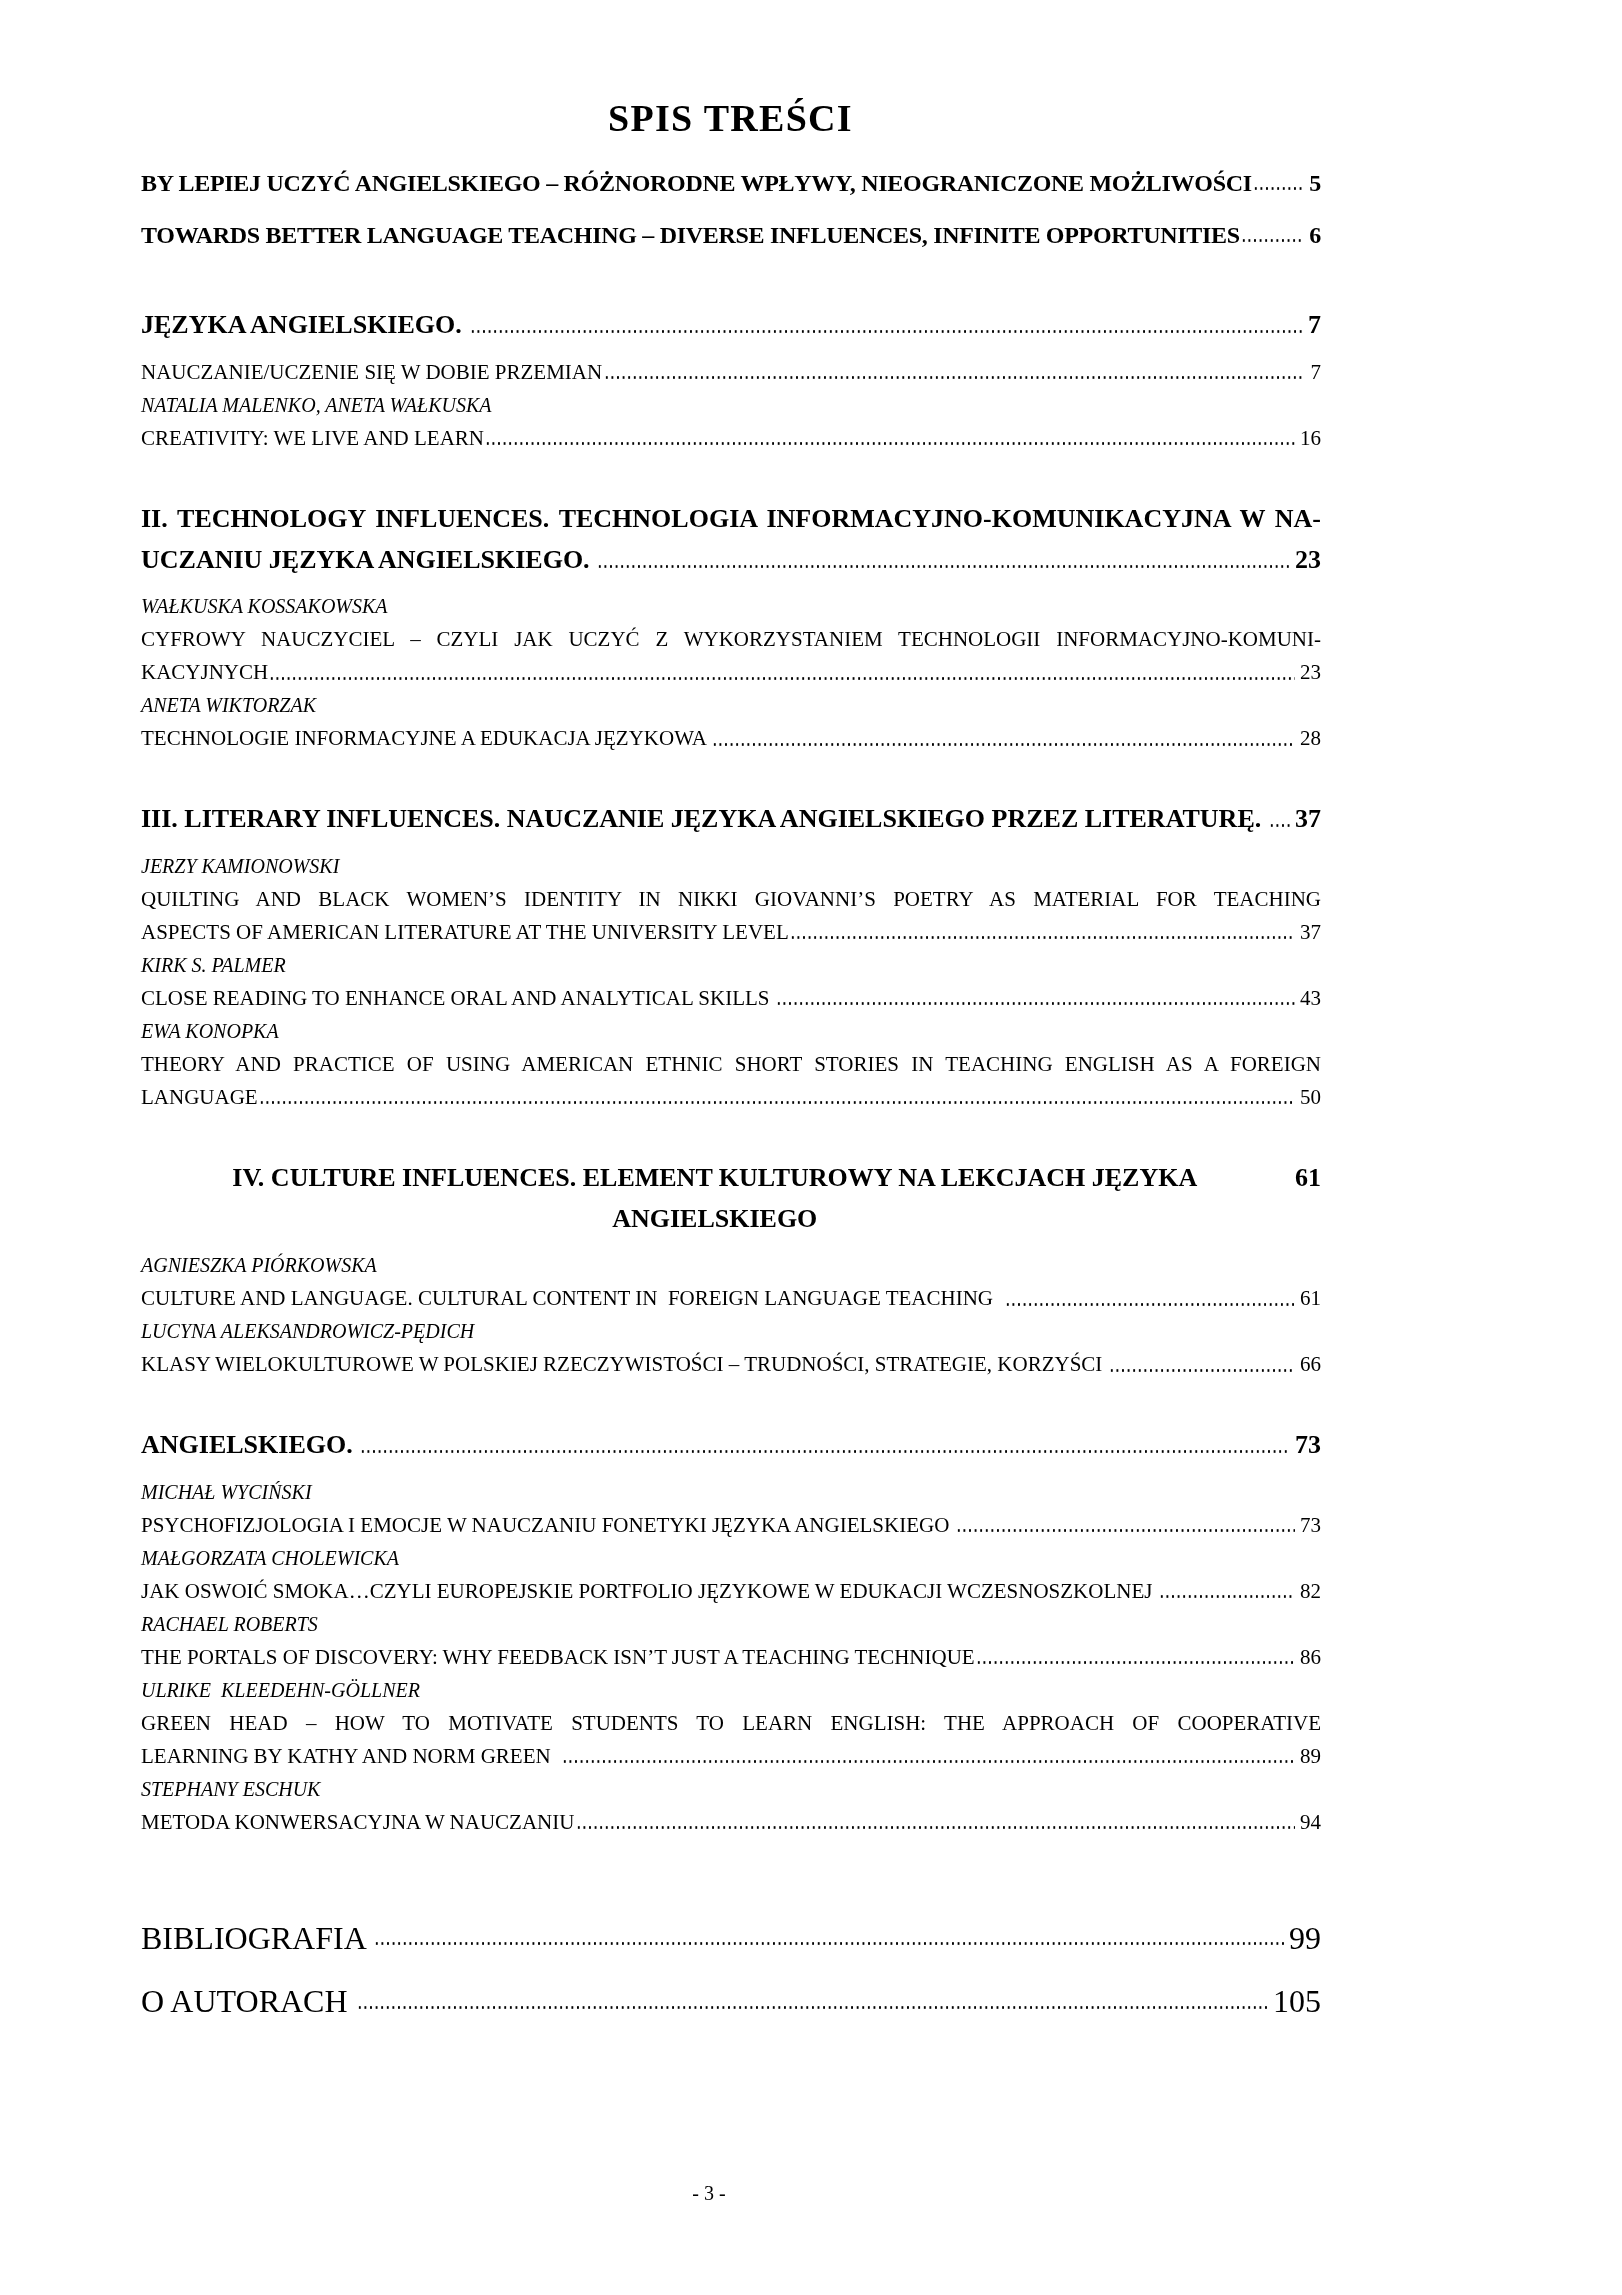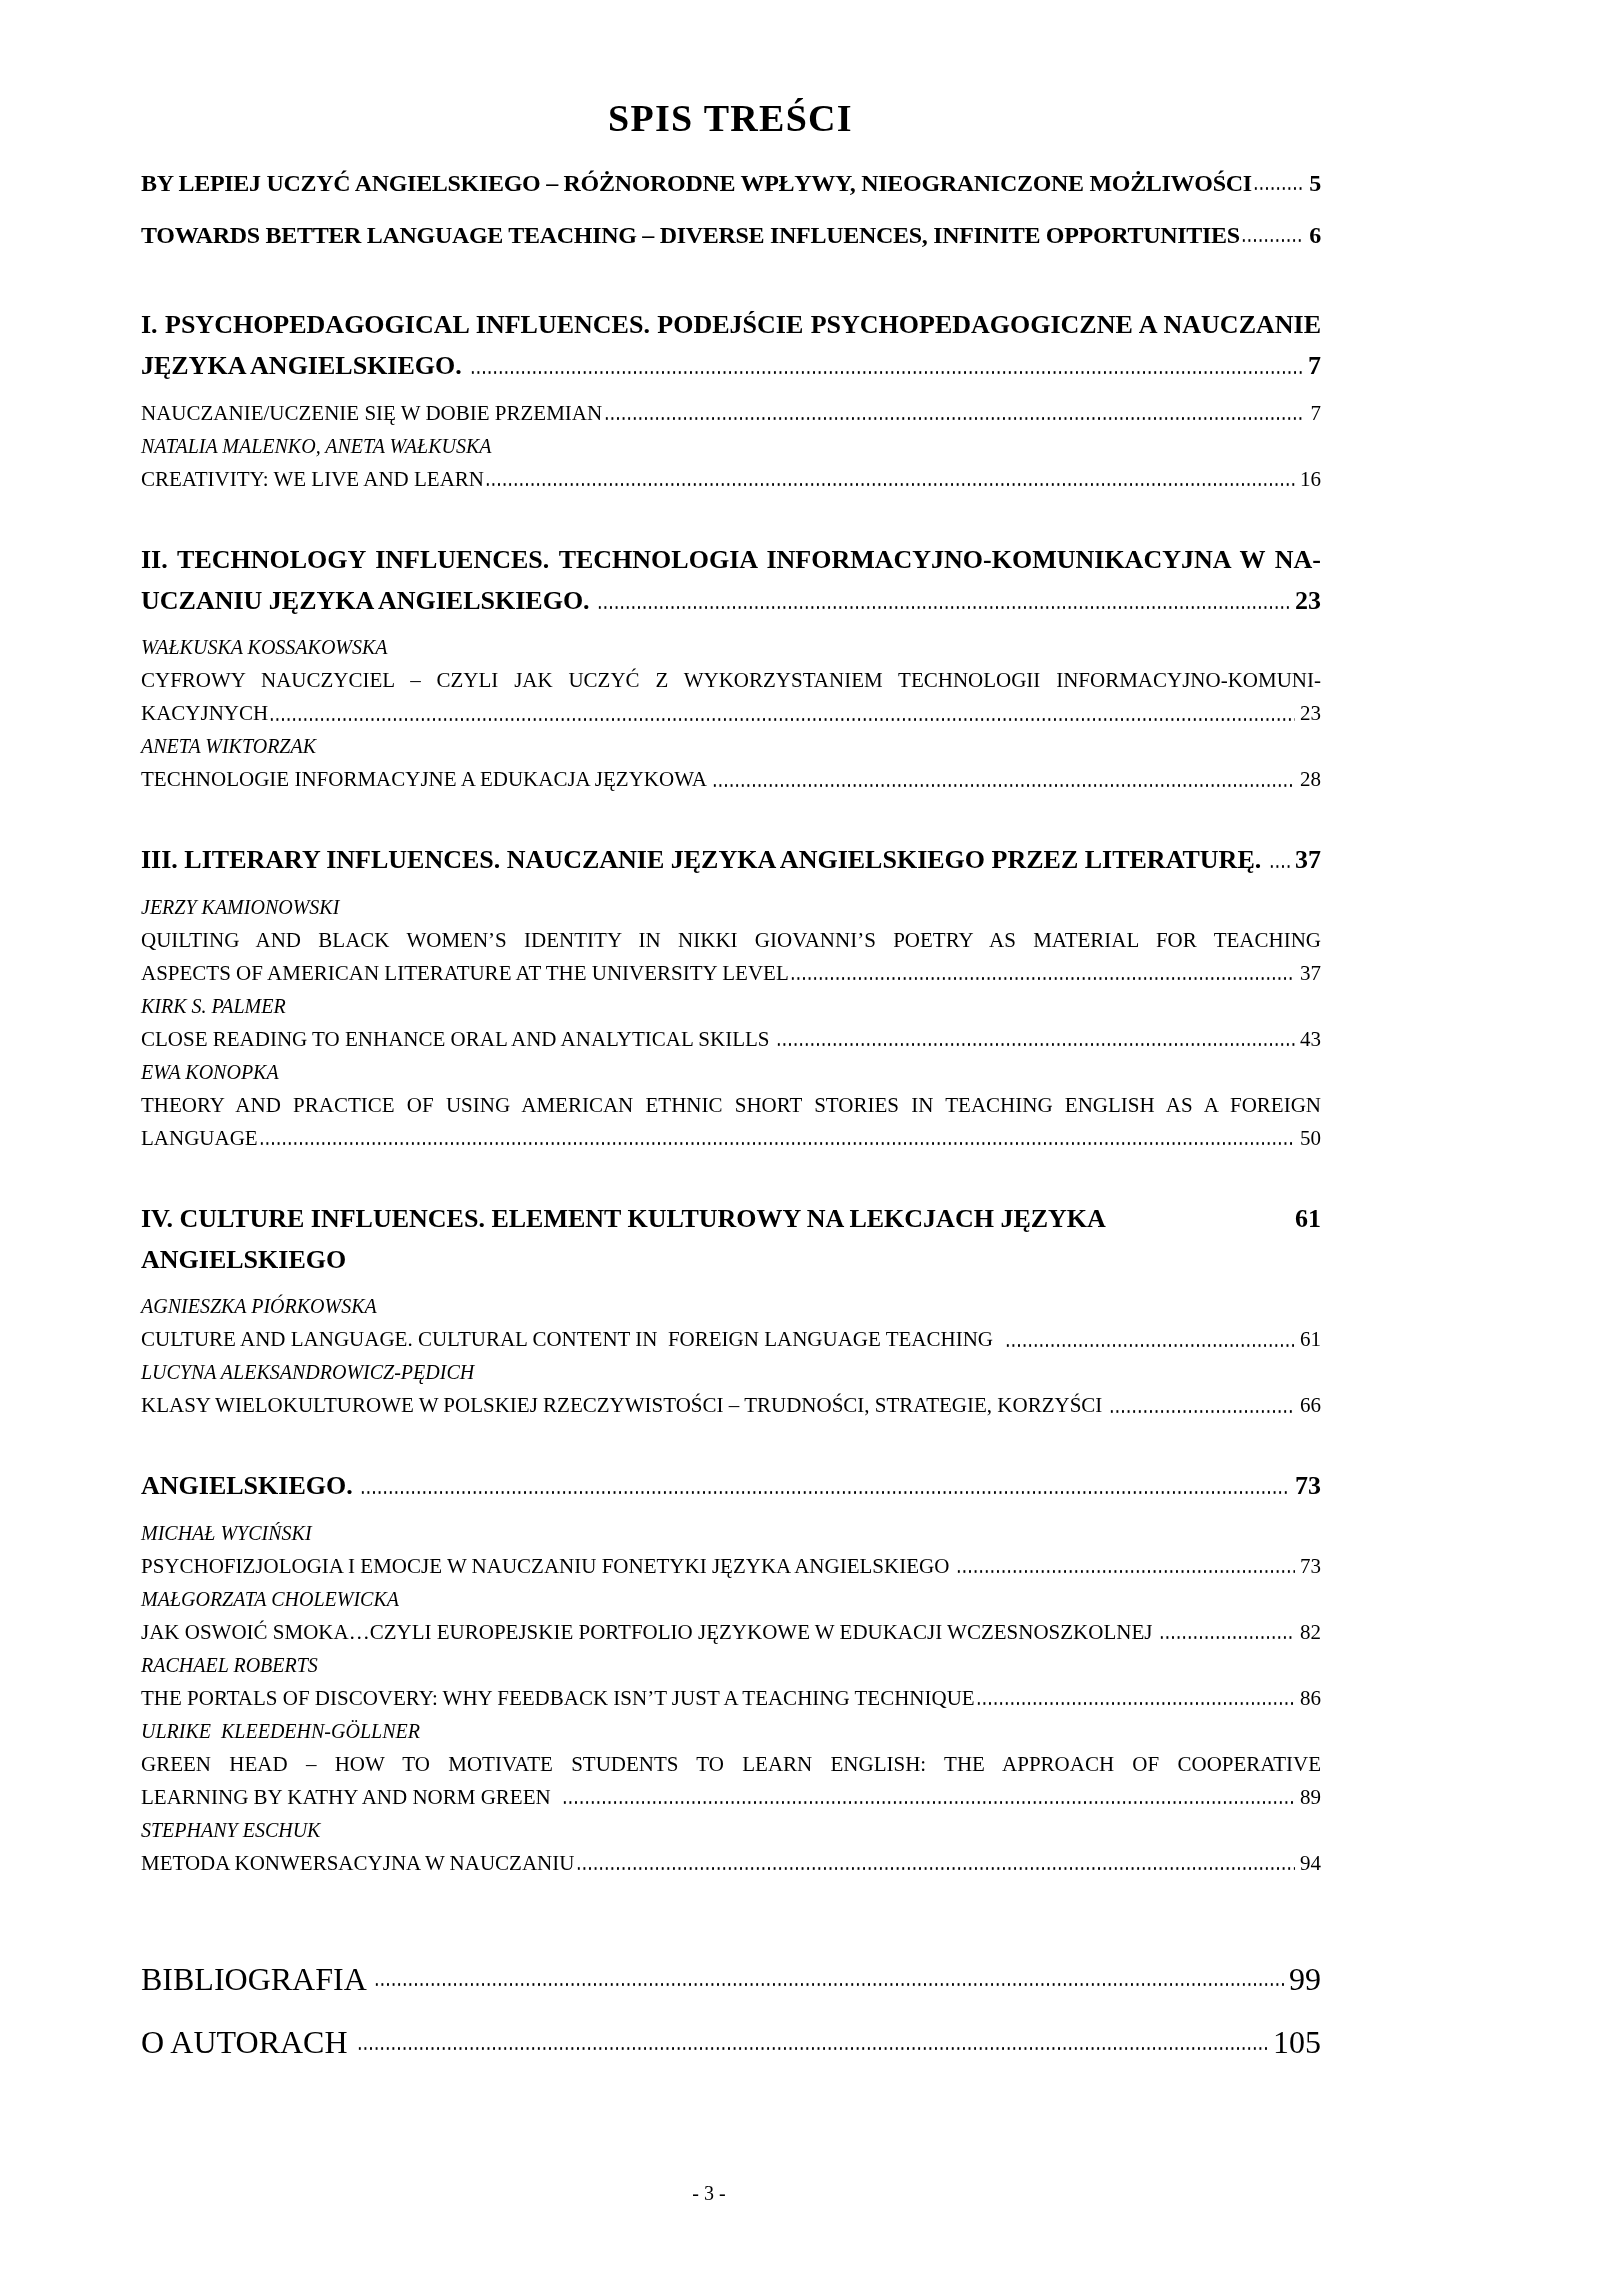--- a/index.html
+++ b/index.html
@@ -20,21 +20,21 @@
     letter-spacing: 1.3px;
   }
   .toc { margin: 0 97px 0 141px; }
   .entry { }
   .row { display: flex; }
   .row.justify {
     display: block;
     text-align: justify;
     text-align-last: justify;
   }
-  .txt { white-space: pre-wrap; }
+  .txt { white-space: pre-wrap; text-align: center; }
   .leader {
     flex: 1 1 auto;
     margin: 0 5.2px 0 1.3px;
     background-image: radial-gradient(circle, #000 1px, transparent 1.4px);
     background-size: 5.6px 2.9px;
     background-repeat: repeat-x;
     background-position: left bottom var(--dotoff, 9.2px);
   }
   .pg { white-space: nowrap; }
 
@@ -92,21 +92,20 @@
         </div>
       </div>
       <div class="entry entry-top">
         <div class="row">
           <span class="txt">TOWARDS BETTER LANGUAGE TEACHING – DIVERSE INFLUENCES, INFINITE OPPORTUNITIES</span>
           <span class="leader"></span>
           <span class="pg">6</span>
         </div>
       </div>
       <div class="entry entry-section">
-        <div class="row justify"><span class="txt">I. PSYCHOPEDAGOGICAL INFLUENCES. PODEJŚCIE PSYCHOPEDAGOGICZNE A NAUCZANIE</span></div>
         <div class="row">
           <span class="txt">JĘZYKA ANGIELSKIEGO. </span>
           <span class="leader"></span>
           <span class="pg">7</span>
         </div>
       </div>
       <div class="entry entry-article">
         <div class="row">
           <span class="txt">NAUCZANIE/UCZENIE SIĘ W DOBIE PRZEMIAN</span>
           <span class="leader"></span>

